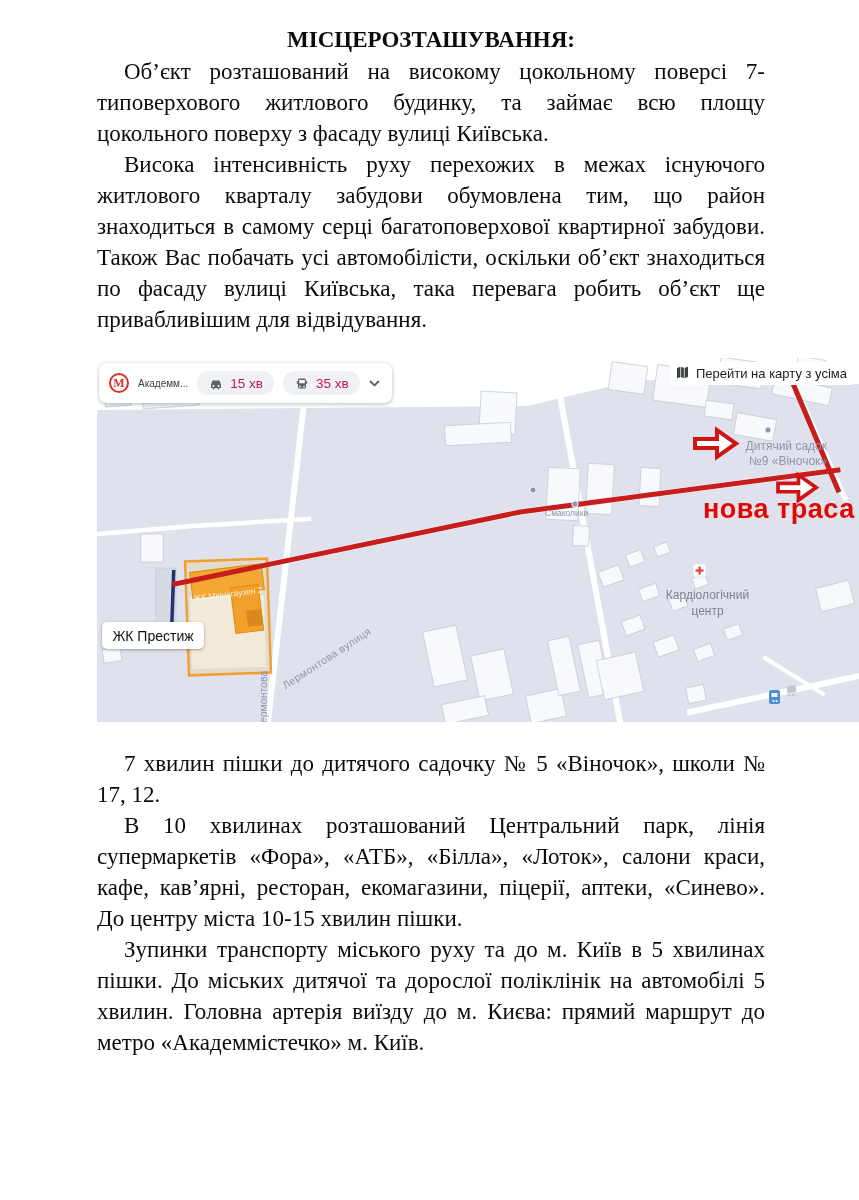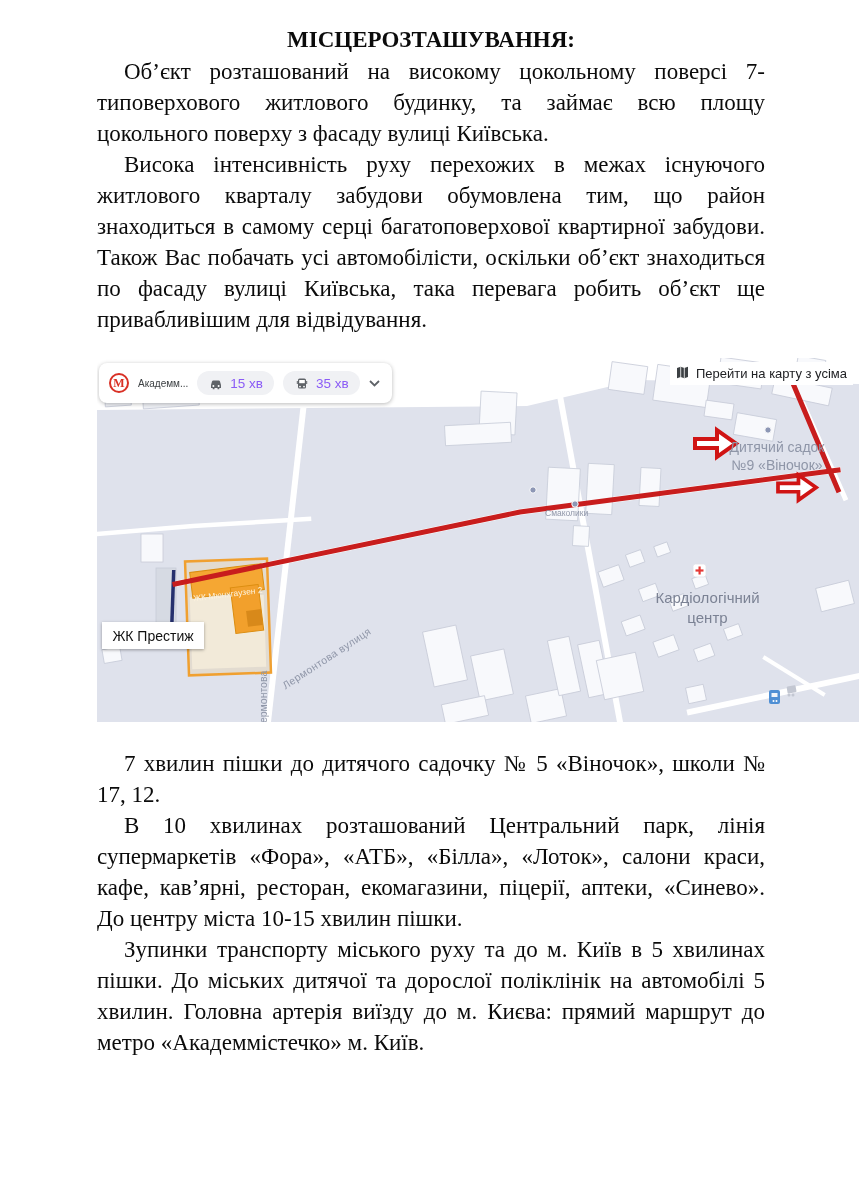--- a/index.html
+++ b/index.html
@@ -15,35 +15,35 @@
   .map svg.canvas{position:absolute;left:0;top:0;}
   .overlay{position:absolute;}
   .route-card{left:2px;top:5px;height:40px;background:#fff;border-radius:8px;
               box-shadow:0 1px 4px rgba(0,0,0,.28);display:flex;align-items:center;gap:9px;
               padding:0 12px 0 10px;z-index:5;}
   .metro{width:20px;height:20px;border:2px solid #d93025;border-radius:50%;background:#fff;
          display:flex;align-items:center;justify-content:center;font-family:"Liberation Serif",serif;
          font-weight:bold;font-size:12px;color:#d93025;box-sizing:border-box;}
   .origin{font-size:10px;color:#3c4043;white-space:nowrap;}
   .pill{display:flex;align-items:flex-end;gap:6px;background:#f0f1f4;border-radius:15px;
-        padding:4px 11px;font-size:13.5px;color:#8b5cf6;white-space:nowrap;}
+        padding:4px 11px;font-size:13.5px;color:#be185d;white-space:nowrap;}
   .open-map-btn{right:6px;top:4px;display:flex;gap:7px;background:#fff;
                 padding:4px 6px;font-size:13px;color:#202124;z-index:5;cursor:pointer;}
   .lbl{position:absolute;color:#8f96a8;white-space:nowrap;}
   .lbl-nova{left:606px;top:136px;font-size:27px;font-weight:bold;color:#e10600;letter-spacing:.5px;}
-  .lbl-prestizh{left:5px;top:264px;width:102px;height:27px;background:#fff;border-radius:0;
+  .lbl-prestizh{left:5px;top:264px;width:102px;height:27px;background:#fff;border-radius:5px;
                 box-shadow:0 1px 3px rgba(0,0,0,.35);display:flex;align-items:center;justify-content:center;
                 font-size:14px;color:#111;}
   .lbl-munh{left:96px;top:231px;font-size:8.5px;color:#fdf3dd;transform:rotate(-7deg);z-index:3;}
   .lbl-davyd{left:12px;top:34px;font-size:9px;font-style:italic;color:#9aa2b1;transform:rotate(-4deg);}
   .lbl-lerm-diag{left:178px;top:294px;font-size:10.5px;transform:rotate(-33deg);letter-spacing:.4px;}
   .lbl-lerm-vert{left:160px;top:286px;font-size:10.5px;writing-mode:vertical-rl;transform:rotate(180deg);height:86px;}
   .lbl-smak{left:448px;top:150px;font-size:8.5px;}
-  .lbl-kinder{left:630px;top:81px;width:100px;text-align:center;font-size:14px;line-height:1.25;white-space:normal;}
-  .lbl-cardio{left:558px;top:230px;width:105px;text-align:center;font-size:15px;line-height:1.3;
+  .lbl-kinder{left:630px;top:81px;width:100px;text-align:right;font-size:12px;line-height:1.25;white-space:normal;}
+  .lbl-cardio{left:558px;top:230px;width:105px;text-align:center;font-size:12px;line-height:1.3;
               color:#7b8294;white-space:normal;}
 </style>
 </head>
 <body>
 
 <div class="page">
 
   <div class="doc-top">
     <h1 class="doc-title">МІСЦЕРОЗТАШУВАННЯ:</h1>
     <p class="para">Об’єкт розташований на високому цокольному поверсі 7-типоверхового житлового будинку, та займає всю площу цокольного поверху з фасаду вулиці Київська.</p>
@@ -176,20 +176,21 @@
     </div>
 
     <div class="overlay open-map-btn">
       <svg width="13" height="13" viewBox="0 0 13 13">
           <path d="M1 2 L4.7 0.8 L8.3 2 L12 0.8 V11 L8.3 12.2 L4.7 11 L1 12.2 Z" fill="#3c4043"></path>
           <path d="M4.7 0.8 V11 M8.3 2 V12.2" stroke="#fff" stroke-width="0.8"></path>
         </svg>
       <span>Перейти на карту з усіма</span>
     </div>
 
+    <div class="overlay lbl lbl-nova">нова траса</div>
     <div class="overlay lbl-prestizh">ЖК Престиж</div>
     <div class="overlay lbl-munh">ЖК Мюнхгаузен 2</div>
     <div class="overlay lbl lbl-davyd">Давидчу</div>
     <div class="overlay lbl lbl-lerm-diag">Лермонтова вулиця</div>
     <div class="overlay lbl lbl-lerm-vert">Лермонтова</div>
     <div class="overlay lbl lbl-smak">Смаколики</div>
     <div class="overlay lbl lbl-kinder">
       <div>Дитячий садок</div>
       <div>№9 «Віночок»</div>
     </div>

